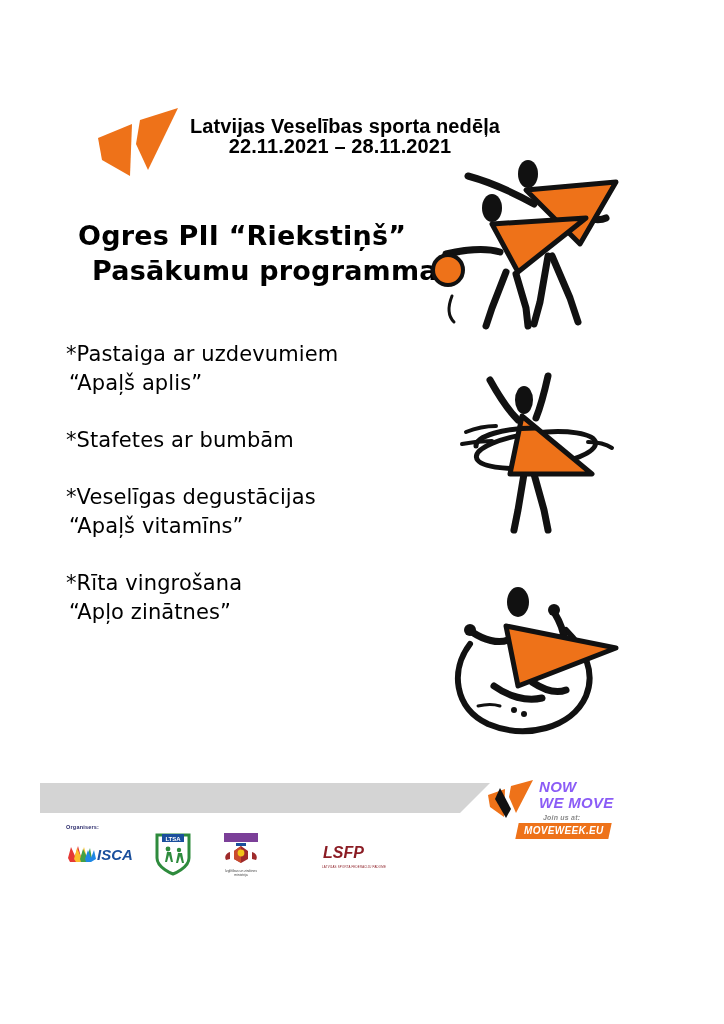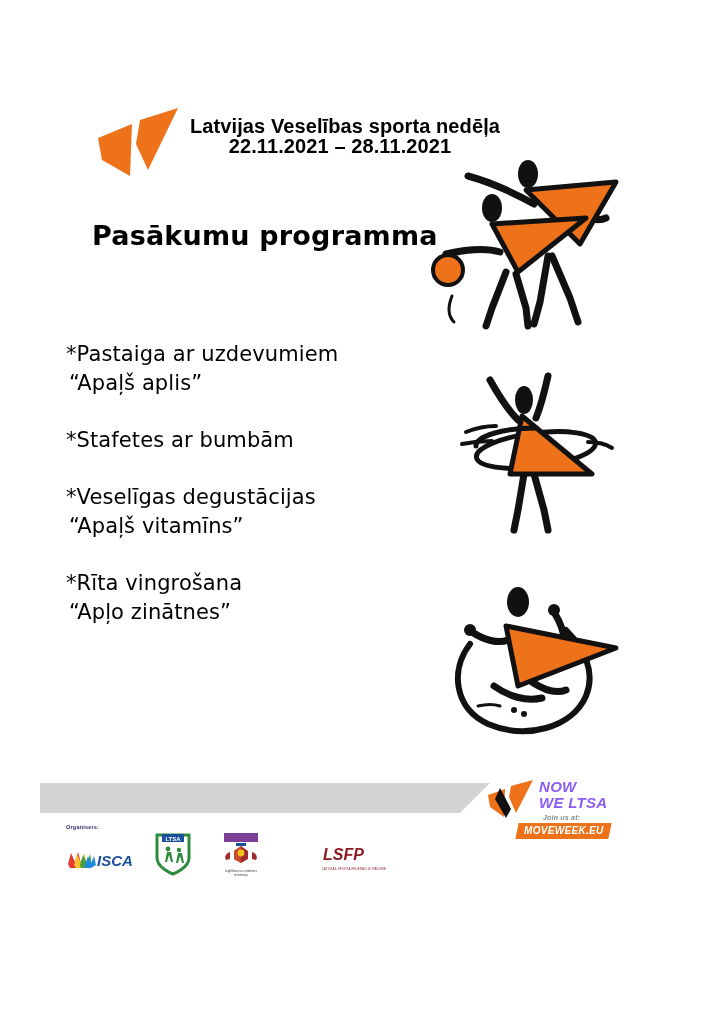--- a/index.html
+++ b/index.html
@@ -146,21 +146,21 @@
   #organisers-label {
     font-family: "Liberation Sans", sans-serif;
     font-weight: bold;
     font-size: 5.5px;
     color: #2b2b6b;
     margin-bottom: 2px;
     letter-spacing: 0.2px;
   }
   #organisers-row {
     display: flex;
-    align-items: flex-end;
+    align-items: center;
     gap: 18px;
   }
   .org-logo { position: relative; }
 
   
   #logo-isca { width: 70px; height: 26px; padding-top: 6px; }
   
   #logo-ltsa { width: 38px; height: 44px; }
   
   #logo-ministry { width: 62px; height: 44px; text-align: center; }
@@ -190,20 +190,21 @@
     <polygon points="44,18 82,6 52,68 40,42" fill="#ee7219"></polygon>
   </svg>
 </div>
 
 <div id="header-text">
   <div class="line">Latvijas Veselības sporta nedēļa</div>
   <div class="line">22.11.2021 – 28.11.2021</div>
 </div>
 
 <div id="poster-title">
+  <div class="tline">Ogres PII “Riekstiņš”</div>
   <div class="tline second">Pasākumu programma</div>
 </div>
 
 <div id="activity-list">
   <div class="activity-item">
     <div class="activity-name">*Pastaiga ar uzdevumiem</div>
     <div class="activity-subtitle">“Apaļš aplis”</div>
   </div>
   <div class="activity-item">
     <div class="activity-name">*Stafetes ar bumbām</div>
@@ -304,21 +305,21 @@
 <div id="nowwemove-logo">
   <div id="nwm-mark">
     <svg viewBox="0 0 48 42" width="48" height="42">
       <polygon points="1,16 18,10 17,38 3,28" fill="#ee7219"></polygon>
       <polygon points="13,9 24,30 19,39 8,20" fill="#111111"></polygon>
       <polygon points="24,7 46,1 29,34 22,18" fill="#ee7219"></polygon>
     </svg>
   </div>
   <div id="nwm-words">
     <div>NOW</div>
-    <div>WE LTSA</div>
+    <div>WE MOVE</div>
   </div>
   <div id="nwm-join">Join us at:</div>
   <div id="nwm-url-bar">
     <span id="nwm-url">MOVEWEEK.EU</span>
   </div>
 </div>
 
 <div id="organisers">
   <div id="organisers-label">Organisers:</div>
   <div id="organisers-row">

